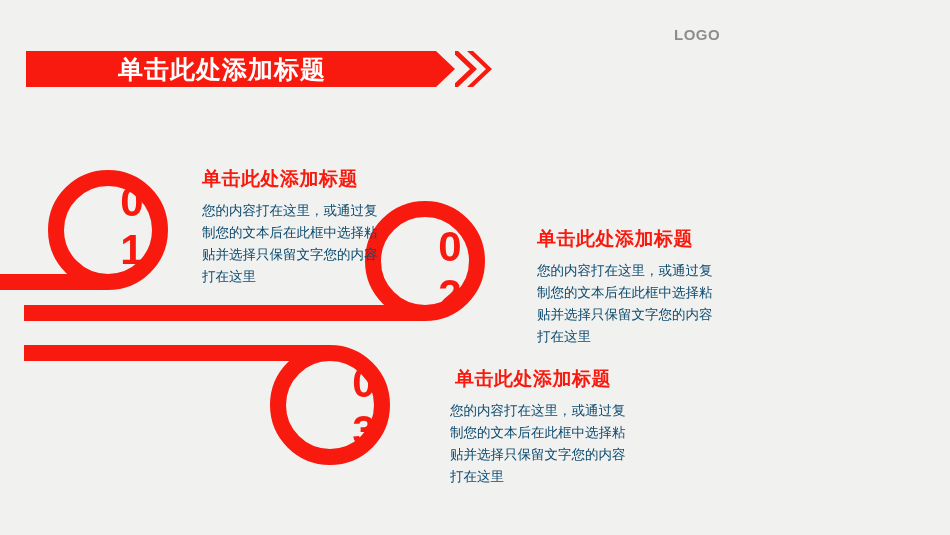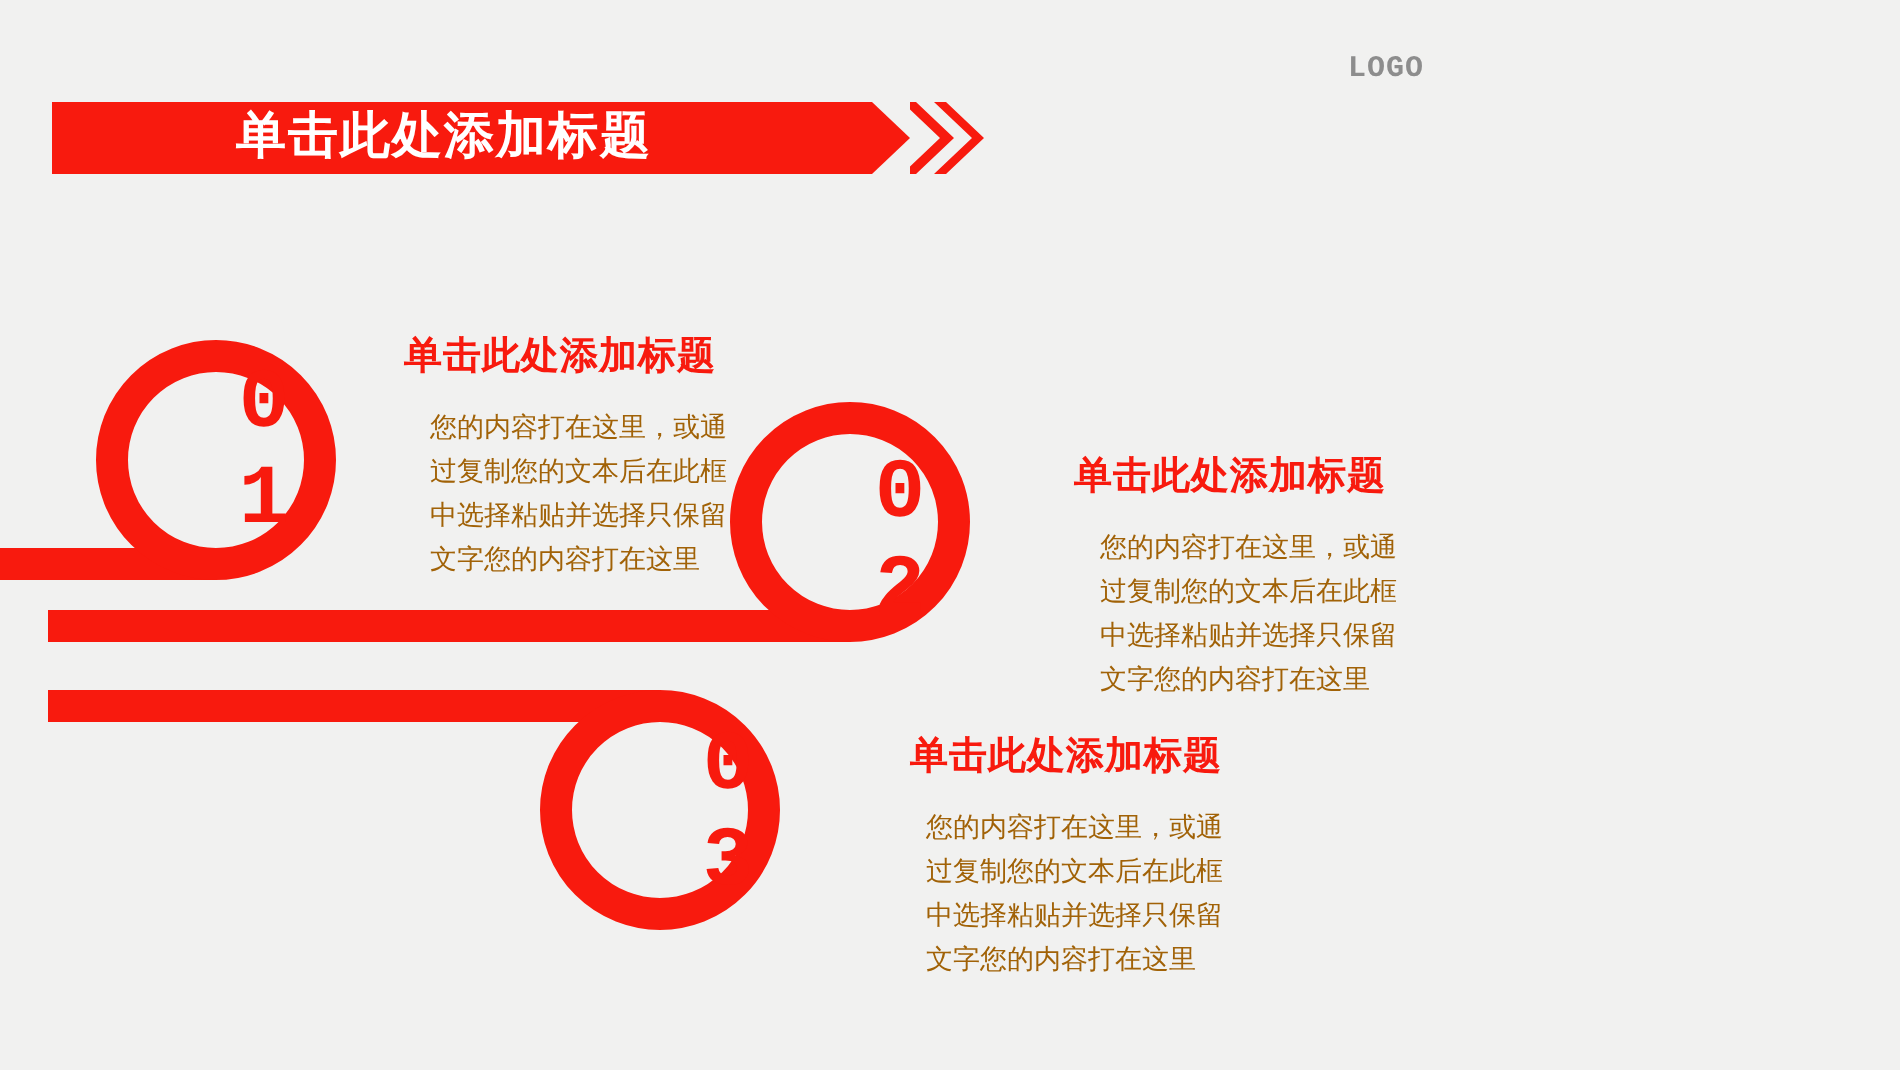--- a/index.html
+++ b/index.html
@@ -12,21 +12,20 @@
     height: 535px;
     background: #f1f1f0;
     font-family: "Liberation Sans", "DejaVu Sans", sans-serif;
     overflow: hidden;
   }
   #slide {
     position: relative;
     width: 950px;
     height: 488px;
     background: #f1f1f0;
-    font-family: Liberation Mono, monospace;
   }
 
   
   #header {
     position: absolute;
     top: 25px;
     left: 0;
     width: 950px;
     height: 24px;
   }
@@ -111,23 +110,23 @@
     font-size: 19px;
     font-weight: bold;
     color: #f81a0e;
     line-height: 26px;
     letter-spacing: 0.5px;
     white-space: nowrap;
     margin: 0 0 8px 0;
   }
   .block-body {
     font-size: 13.5px;
-    color: #a16207;
+    color: #0c4a6e;
     line-height: 22px;
-    margin: 13px;
+    margin: 0;
   }
   #block-01 { left: 202px; top: 166px; width: 176px; }
   #block-02 { left: 537px; top: 226px; width: 176px; }
   #block-03 { left: 450px; top: 366px; width: 176px; }
   #block-03 .block-heading { margin-left: 5px; }
 </style>
 </head>
 <body>
 
 <div id="slide">

